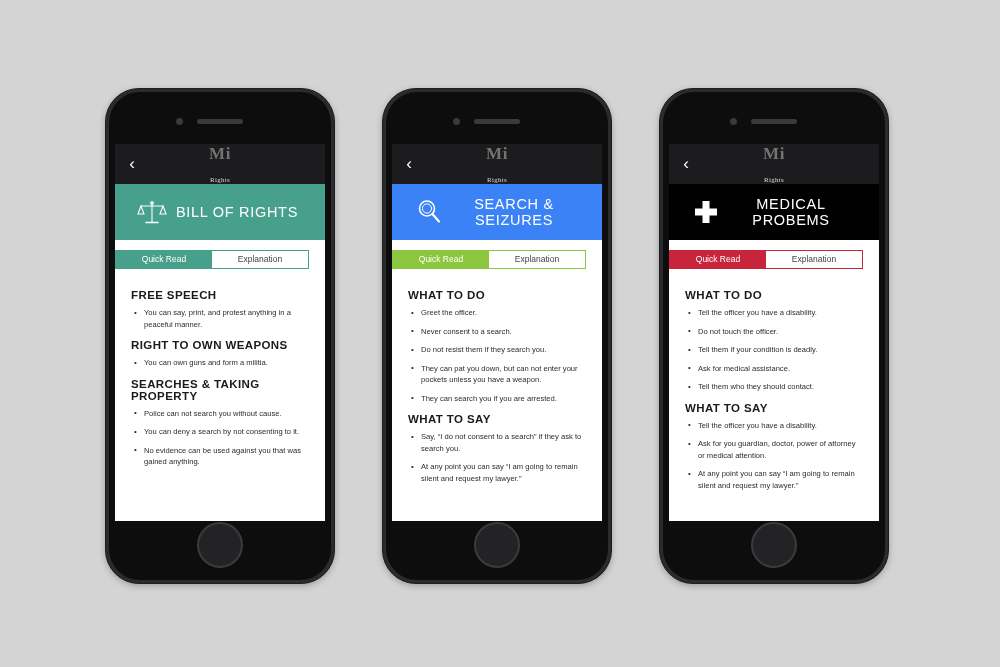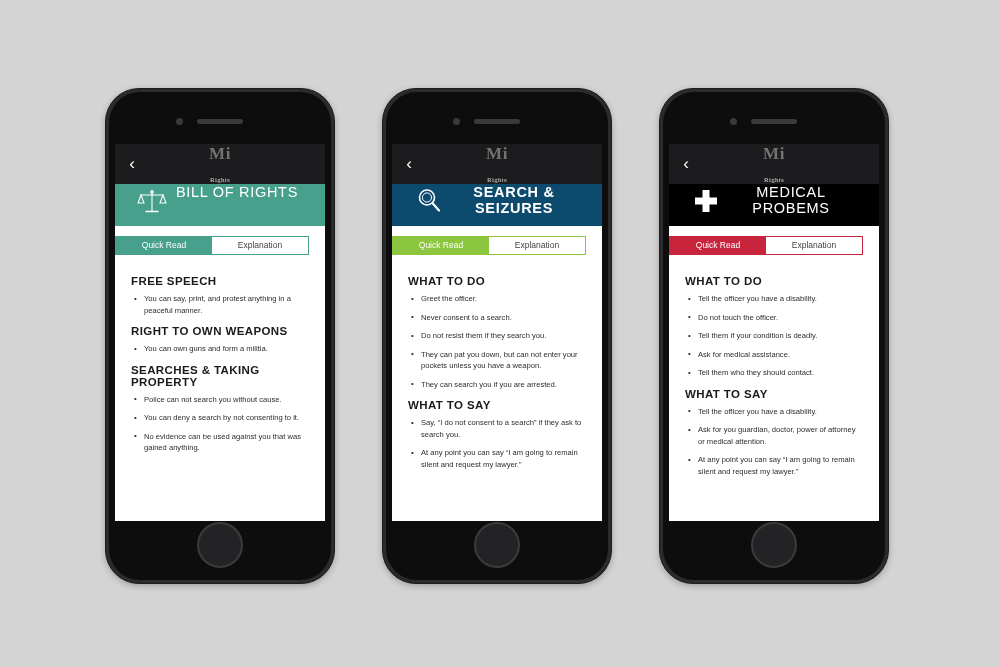--- a/index.html
+++ b/index.html
@@ -122,22 +122,23 @@
     color: #d8d8d8;
     font-family: "Liberation Serif", serif;
     font-size: 7px;
     letter-spacing: 0.3px;
     display: block;
     margin-top: 15px;
   }
 
   
   .section-header {
-    height: 42px;
+    height: 56px;
     display: flex;
+    align-items: center;
     padding: 0 20px;
     box-sizing: border-box;
   }
   .section-icon {
     width: 34px;
     height: 34px;
     flex: 0 0 34px;
     display: flex;
     align-items: center;
     justify-content: center;
@@ -289,21 +290,21 @@
       <div class="screen">
 
         <div class="navbar">
           <div class="nav-back">‹</div>
           <div class="brand">
             <span class="brand-main">Mi</span>
             <span class="brand-sub">Rights</span>
           </div>
         </div>
 
-        <div class="section-header" id="hdr2" style="background: #0c4a6e; font-weight: bold;">
+        <div class="section-header" id="hdr2" style="background: #3b82f6;">
           <div class="section-icon">
             <svg width="32" height="32" viewBox="0 0 32 32" fill="none" stroke="#ffffff" stroke-width="1.6" stroke-linecap="round">
               <circle cx="14" cy="12.5" r="7.5"></circle>
               <circle cx="14" cy="12.5" r="4.6" stroke-width="1"></circle>
               <line x1="19.6" y1="18.2" x2="26" y2="25.5" stroke-width="2.2"></line>
             </svg>
           </div>
           <div class="section-title">SEARCH &amp; SEIZURES</div>
         </div>
 

